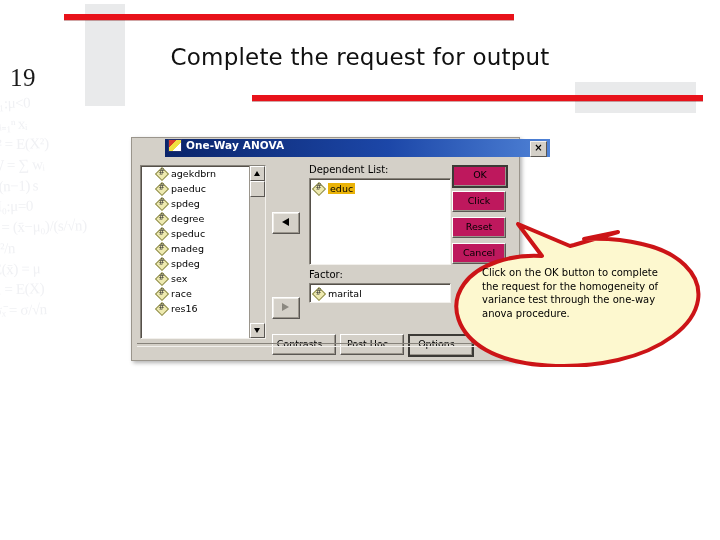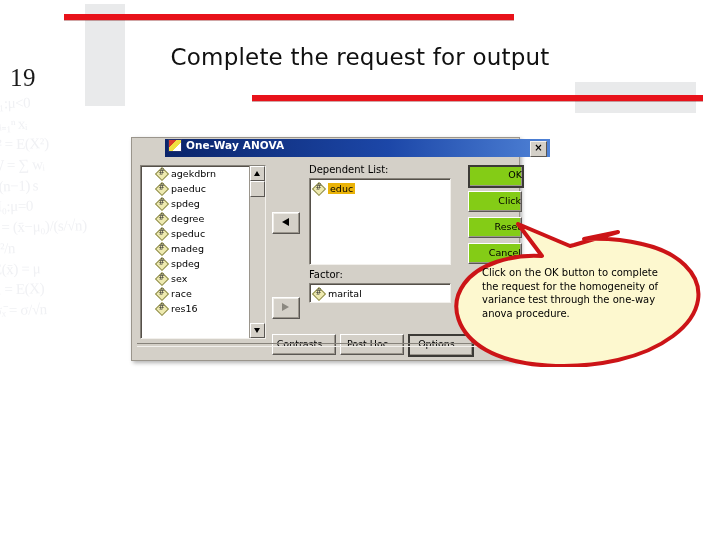--- a/index.html
+++ b/index.html
@@ -293,30 +293,30 @@
     border-right-color: #f2f0ec;
     border-bottom-color: #f2f0ec;
     box-shadow: inset 1px 1px 0 #555049;
     display: flex;
     align-items: center;
   }
 
   
   .side-btn {
     position: absolute;
-    left: 335px;
+    left: 319px;
     width: 52px; height: 19px;
-    background: #84cc16;
+    background: #be185d;
     border: 1px solid #ffffff;
     border-right-color: #5a5753;
     border-bottom-color: #5a5753;
     box-shadow: inset -1px -1px 0 #9a958c;
     font-size: 9.5px;
     color: #000;
-    text-align: right;
+    text-align: center;
     line-height: 17px;
   }
   #btn-ok     { top: 8px;  border: 2px solid #3c3a36; line-height: 15px; font-weight: normal; }
   #btn-paste  { top: 34px; }
   #btn-reset  { top: 60px; }
   #btn-cancel { top: 86px; }
 
   
   .bottom-btn {
     position: absolute;

